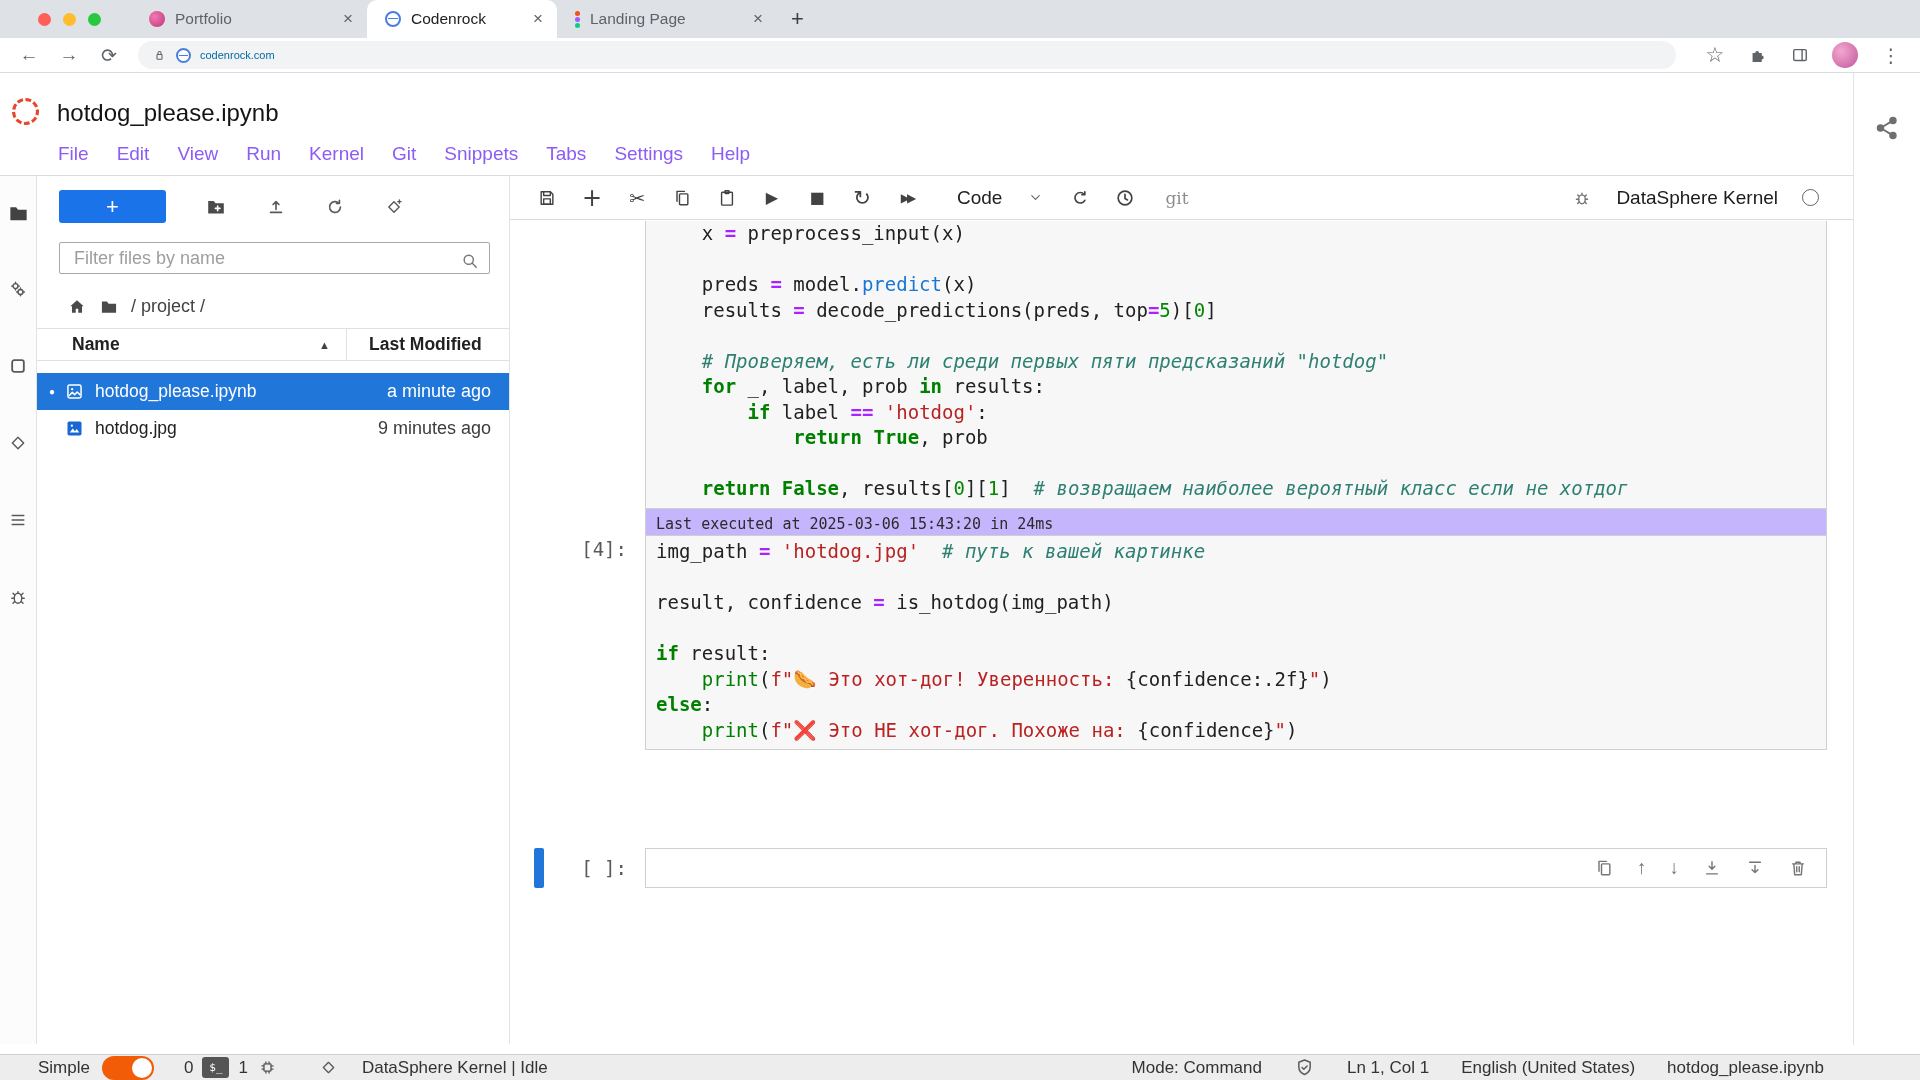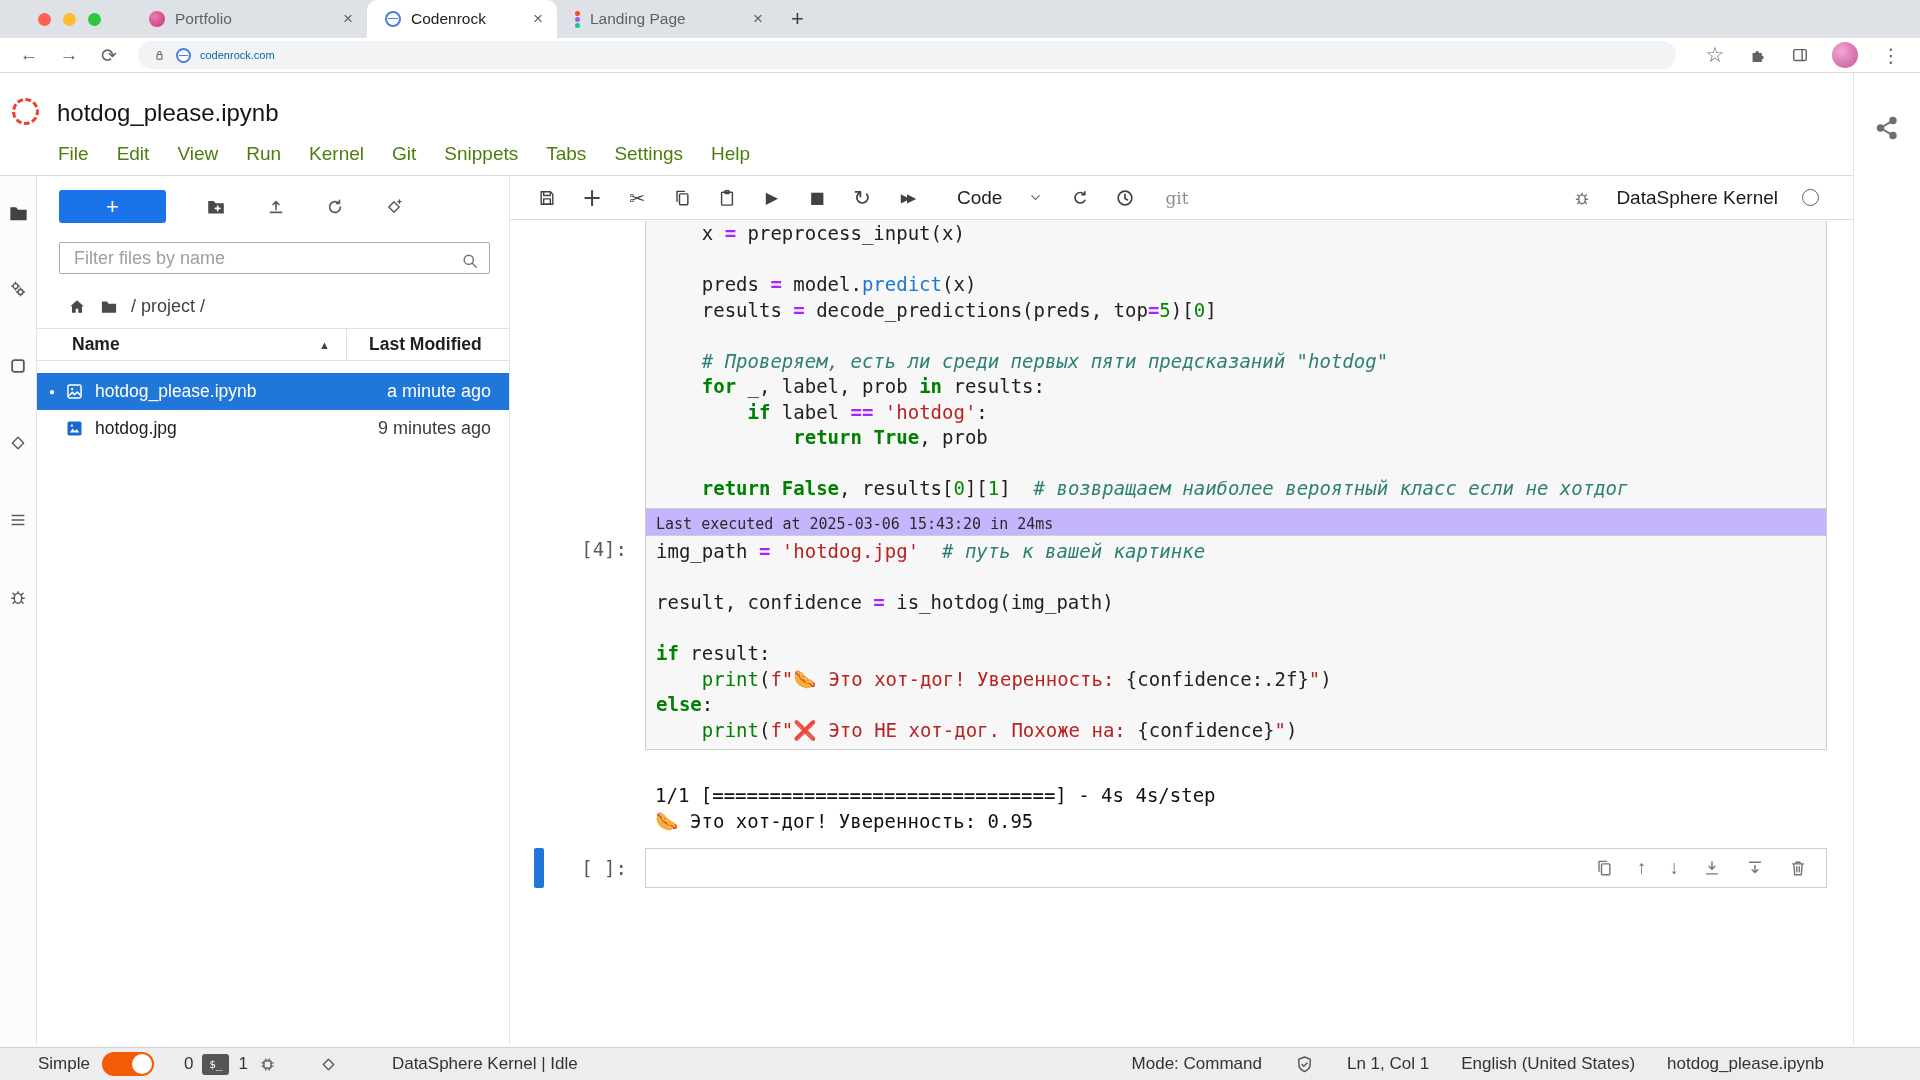--- a/index.html
+++ b/index.html
@@ -39,21 +39,21 @@
 
   
   .app{display:flex;height:972px}
   .app-left{width:1853px;display:flex;flex-direction:column}
   .right-rail{width:67px;border-left:1px solid #e3e3e3;display:flex;justify-content:center;padding-top:42px}
 
   .app-header{height:103px;position:relative;border-bottom:1px solid #dcdcdc}
   .logo{position:absolute;left:12px;top:25px;width:27px;height:27px;border:3.5px dashed #e8452c;border-radius:50%}
   .page-title{position:absolute;left:57px;top:26px;font-size:24px;font-weight:500;color:#141414}
   .menubar{position:absolute;left:44px;top:66px;display:flex}
-  .menu-item{font-size:19px;color:#4d7c0f;padding:4px 14px}
+  .menu-item{font-size:19px;color:#8b5cf6;padding:4px 14px}
 
   .app-body{display:flex;height:868px}
 
   
   .rail{width:37px;border-right:1px solid #e3e3e3;display:flex;flex-direction:column;align-items:center;padding-top:26px;background:#fcfcfc}
   .rail-btn{height:26px;margin-bottom:51px}
 
   
   .sidebar{width:473px;border-right:1px solid #e3e3e3;position:relative;background:#fff}
   .fb-actions{position:absolute;top:14px;left:22px;display:flex;align-items:center}
@@ -104,21 +104,21 @@
   .tk-fn{color:#1976d2}
   .tk-tx{color:#212121}
   .cell-footer{border-top:1px solid #cfcfcf;height:31px;display:flex;align-items:center;padding-left:10px;font-family:"DejaVu Sans Mono",monospace;font-size:15px;color:#2b2b2b;background:#c4b5fd}
   .output{position:absolute;left:145px;top:562px;font-family:"DejaVu Sans Mono",monospace;font-size:19px;line-height:26px;color:#111}
   .emptyrow{top:628px;align-items:center}
   .sel-bar{position:absolute;left:24px;width:10px;height:40px;background:var(--selection-blue,#2176d9);border-radius:2px}
   .empty-cell{flex:1;height:40px;background:#fff;border:1px solid #cfcfcf;display:flex;align-items:center}
   .cell-actions{margin-left:auto;display:flex;align-items:center;gap:23px;padding-right:18px;color:#757575;font-size:19px}
 
   
-  .statusbar{position:absolute;left:0;right:0;bottom:0;height:33px;background:#ededed;border-top:1px solid #d0d0d0;display:flex;align-items:center;font-size:17px;color:#333;padding:0 96px 0 38px}
+  .statusbar{position:absolute;left:0;right:0;bottom:0;height:26px;background:#ededed;border-top:1px solid #d0d0d0;display:flex;align-items:center;font-size:17px;color:#333;padding:0 96px 0 38px}
   .toggle{width:52px;height:24px;border-radius:12px;background:var(--toggle-orange,#f25c07);position:relative;margin:0 30px 0 12px}
   .toggle .knob{position:absolute;right:2px;top:2px;width:20px;height:20px;border-radius:50%;background:#fff}
   .term-badge{width:27px;height:21px;background:#555;border-radius:3px;color:#fff;font-family:"DejaVu Sans Mono",monospace;font-size:11px;display:flex;align-items:center;justify-content:center;margin:0 9px}
   .sb-gap{margin-left:10px}
   .sb-item{display:flex;align-items:center}
   .sb-right{margin-left:auto;display:flex;align-items:center;gap:32px}
 </style>
 </head>
 <body>
 
@@ -387,24 +387,20 @@
               </div>
             </div>
 
             <div class="cellrow" style="top:315px">
               <div class="promptcol">[4]:</div>
               <div class="cellbox">
                 <div class="codearea"><div class="cl"><span class="tk-tx">img_path </span><span class="tk-op">=</span><span class="tk-tx"> </span><span class="tk-str">'hotdog.jpg'</span><span class="tk-tx">  </span><span class="tk-com"># путь к вашей картинке</span></div><div class="cl">&nbsp;</div><div class="cl"><span class="tk-tx">result, confidence </span><span class="tk-op">=</span><span class="tk-tx"> is_hotdog(img_path)</span></div><div class="cl">&nbsp;</div><div class="cl"><span class="tk-kw">if</span><span class="tk-tx"> result:</span></div><div class="cl"><span class="tk-tx">    </span><span class="tk-b">print</span><span class="tk-tx">(</span><span class="tk-str">f"🌭 Это хот-дог! Уверенность: </span><span class="tk-tx">{confidence:.2f}</span><span class="tk-str">"</span><span class="tk-tx">)</span></div><div class="cl"><span class="tk-kw">else</span><span class="tk-tx">:</span></div><div class="cl"><span class="tk-tx">    </span><span class="tk-b">print</span><span class="tk-tx">(</span><span class="tk-str">f"❌ Это НЕ хот-дог. Похоже на: </span><span class="tk-tx">{confidence}</span><span class="tk-str">"</span><span class="tk-tx">)</span></div></div>
               </div>
             </div>
 
-            <div class="output">
-              <div>1/1 [==============================] - 4s 4s/step</div>
-              <div>🌭 Это хот-дог! Уверенность: 0.95</div>
-            </div>
 
             <div class="cellrow emptyrow">
               <div class="sel-bar"></div>
               <div class="promptcol" style="padding-top:0">[ ]:</div>
               <div class="empty-cell">
                 <div class="cell-actions">
                   <span>
                       <svg class="ic lt" viewBox="0 0 24 24">
                         <rect x="9" y="7" width="10" height="13" rx="1"></rect>
                         <path d="M6 16V4h9"></path>
@@ -460,21 +456,21 @@
       <svg class="ic mid" viewBox="0 0 24 24" style="width:19px;height:19px">
           <rect x="7.5" y="7.5" width="9" height="9" rx="1"></rect>
           <path d="M10 7.5V5 M14 7.5V5 M10 19v-2.5 M14 19v-2.5 M7.5 10H5 M7.5 14H5 M19 10h-2.5 M19 14h-2.5"></path>
         </svg>
     </span>
     <span class="sb-item" style="margin-left:42px">
       <svg class="ic mid" viewBox="0 0 24 24" style="width:19px;height:19px">
           <rect x="7.4" y="7.4" width="9.2" height="9.2" transform="rotate(45 12 12)"></rect>
         </svg>
     </span>
-    <span class="sb-item" style="margin-left:54px">DataSphere Kernel | Idle</span>
+    <span class="sb-item" style="margin-left:24px">DataSphere Kernel | Idle</span>
 
     <div class="sb-right">
       <span>Mode: Command</span>
       <span>
         <svg class="ic mid" viewBox="0 0 24 24" style="width:21px;height:21px">
             <path d="M12 3.5l6.5 2.5v5.2c0 4.6-3.2 7.6-6.5 8.8-3.3-1.2-6.5-4.2-6.5-8.8V6z"></path>
             <path d="M9.2 12l2 2 3.8-3.8"></path>
           </svg>
       </span>
       <span>Ln 1, Col 1</span>

